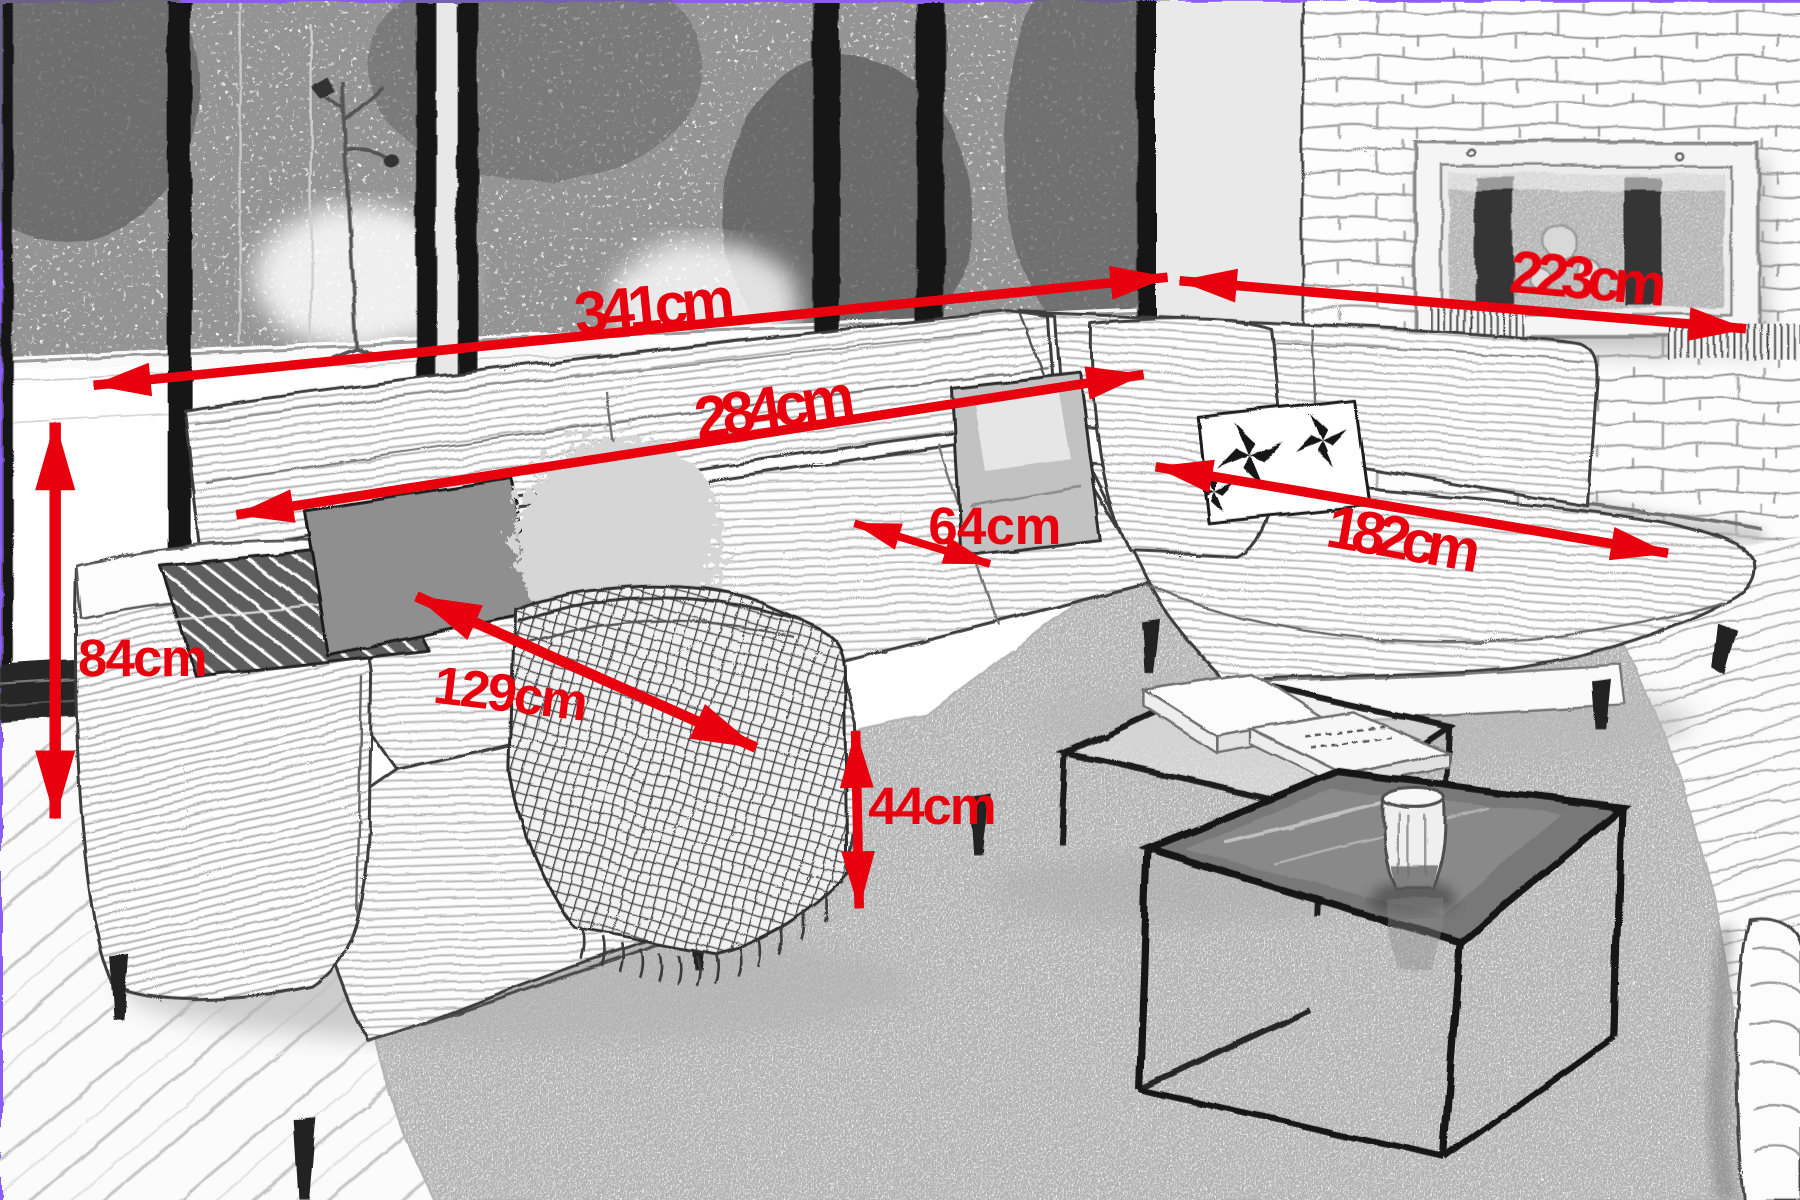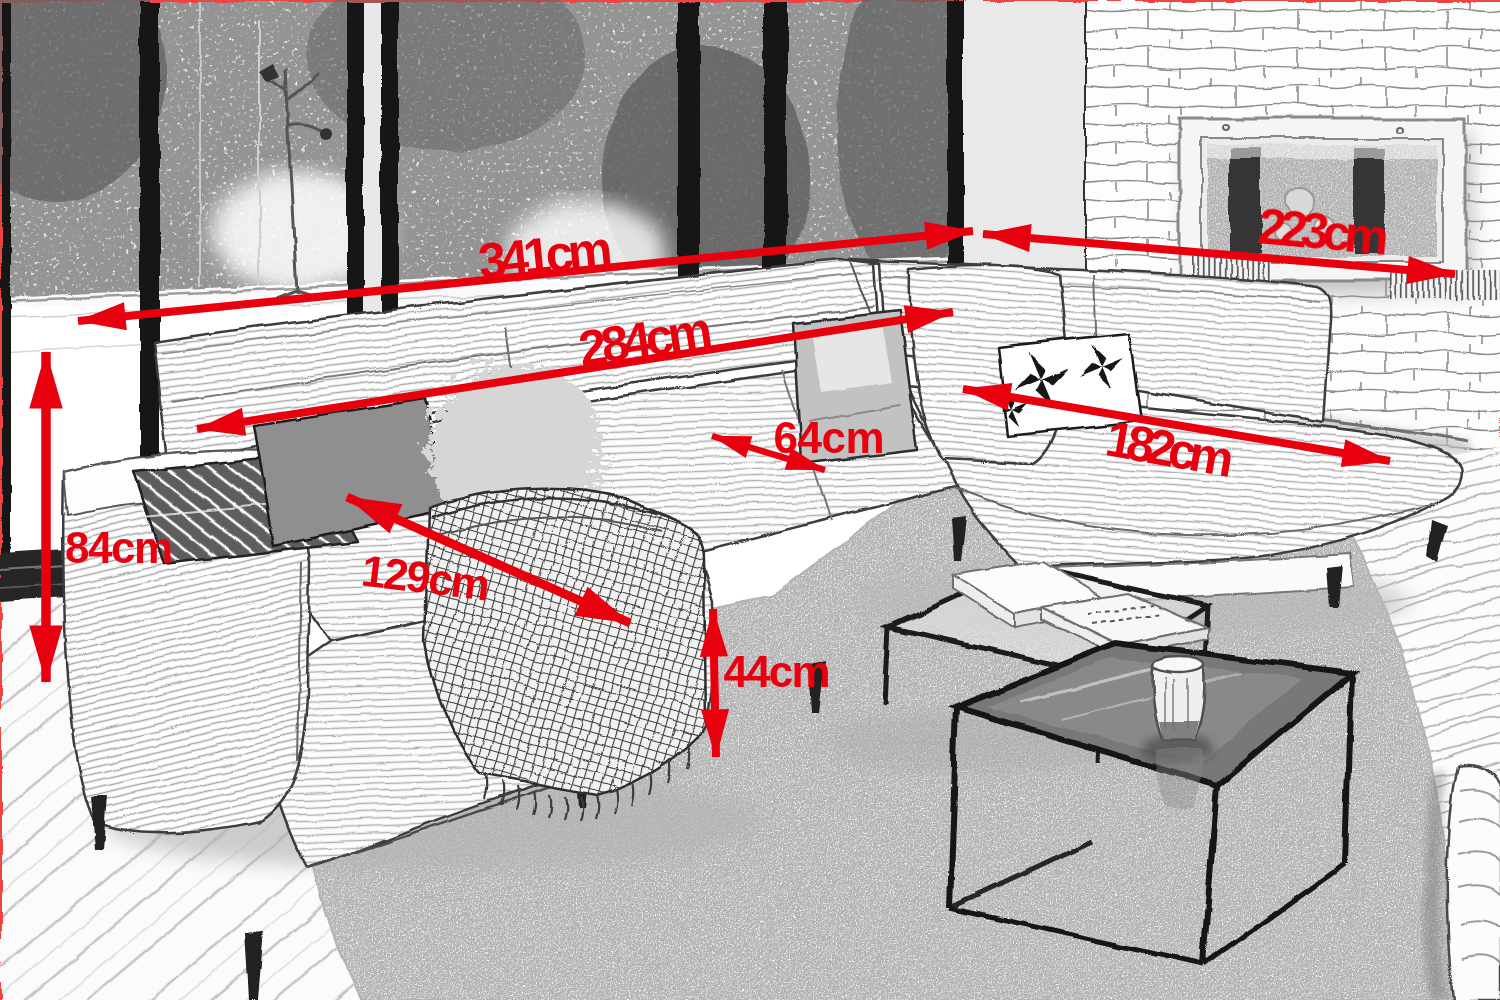--- a/index.html
+++ b/index.html
@@ -1,16 +1,16 @@
 <!DOCTYPE html>
 <html><head>
 <meta charset="utf-8">
 <style>
   html,body{margin:0;padding:0;background:#ffffff;}
-  .stage{position:relative;width:1500px;height:1000px;overflow:hidden;background:#ef4444;}
+  .stage{position:relative;width:1500px;height:1000px;overflow:hidden;background:#8b5cf6;}
   svg{display:block;}
   text.dim{font-family:"Liberation Sans",sans-serif;font-weight:bold;}
 </style>
 </head>
 <body>
 
 <div class="stage">
 <svg width="1500" height="1000" viewBox="0 0 1500 1000">
   <defs>
     <marker id="ah" viewBox="0 0 10 6" refX="9.6" refY="3" markerWidth="6.4" markerHeight="3.9" orient="auto-start-reverse" markerUnits="strokeWidth">

